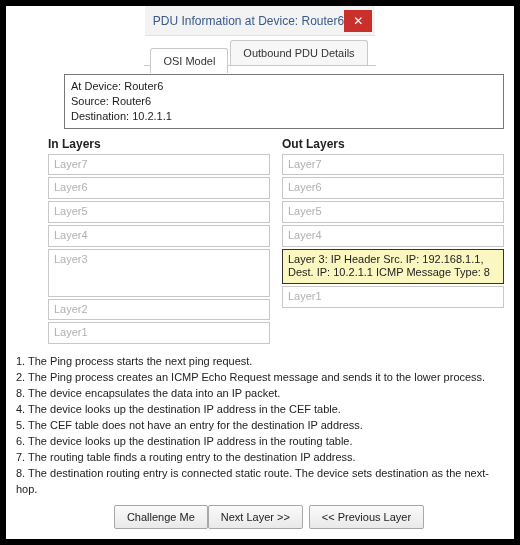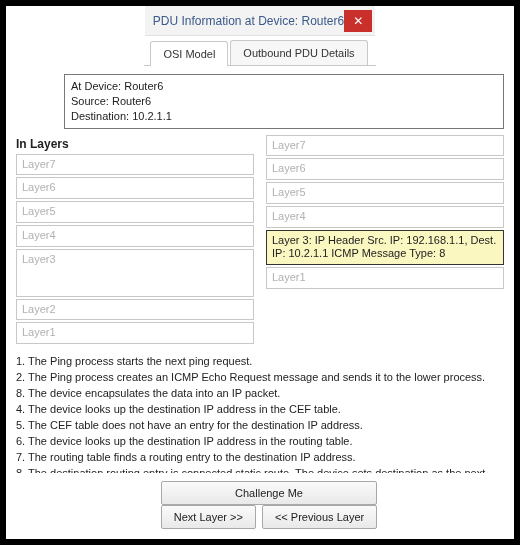--- a/index.html
+++ b/index.html
@@ -3,32 +3,32 @@
 <meta charset="utf-8">
 <style>
   * { box-sizing: border-box; margin: 0; padding: 0; }
   html, body { width: 520px; height: 545px; font-family: Verdana, Geneva, sans-serif; font-size: 11px; background: #fff; }
   .window { width: 520px; height: 545px; border: 6px solid #000000; display: flex; flex-direction: column; background: #fff; align-items: center; }
   .titlebar { height: 30px; background: #f3f3f3; display: flex; align-items: center; justify-content: space-between; padding: 0 0 0 8px; border-bottom: 1px solid #e1e1e1; }
   .titlebar-title { color: #3a5a8a; font-size: 12px; }
   .close-btn { width: 28px; height: 22px; background: #c9302c; color: #fff; display:flex; align-items:center; justify-content:center; font-size: 12px; margin-right:3px; cursor:pointer; }
   .tabbar { display:flex; border-bottom:1px solid #c9c9c9; padding: 4px 6px 0 6px; gap:0; }
   .tab { padding: 6px 12px 6px 12px; border:1px solid #c9c9c9; border-bottom:none; background:#f7f7f7; margin-right:2px; border-radius:3px 3px 0 0; color:#333; cursor:pointer; font-size:11px;}
-  .tab.active { background:#fff; position:relative; top:1px; }
+  .tab.active { background:#fff; position:relative; top:8px; }
   .content { flex:1; padding: 8px 10px 8px 10px; display:flex; flex-direction:column; overflow:hidden;}
   .infobox { border:1px solid #777; padding:4px 6px; line-height:1.35; margin-bottom:6px; color:#222;margin-left:48px;}
-  .layers-row { display:flex; gap:12px; margin-bottom:8px;}
+  .layers-row { display:flex; gap:12px; margin-bottom:8px;margin-left:32px;}
   .layers-col { flex:1; }
   .layers-heading { font-weight:bold; font-size:12px; margin: 2px 0 3px 0; color:#222;}
   .layer-cell { border:1px solid #c8c8c8; padding:3px 5px; margin-bottom:2px; color:#b1b1b1; background:#fff; font-size:11px; min-height:20px; line-height:1.25;}
   .layer-cell.l3-in { min-height:48px; display:flex; align-items:flex-start; }
   .layer-cell.active-yellow { background:#fbf7c0; color:#222; border-color:#333; }
   .layer-cell.active-outline { background:#fff; color:#222; border-color:#333; }
   .desc { line-height:1.45; color:#222; font-size:11px; flex:1; }
-  .bottombar { display:flex; justify-content:space-between; padding: 8px 10px 10px 28px; flex-direction: column; }
+  .bottombar { display:flex; justify-content:space-between; padding: 8px 10px 10px 28px; }
   .btn { border:1px solid #a8a8a8; background:linear-gradient(#fafafa,#e9e9e9); padding:5px 12px; font-size:11px; color:#222; cursor:pointer; border-radius:2px;}
   .btn-group { display:flex; gap:6px; }
 </style>
 </head>
 <body>
 
 <div class="window">
 
   <div class="titlebar">
     <span class="titlebar-title">PDU Information at Device: Router6</span>
@@ -59,20 +59,21 @@
         <div class="layers-heading">In Layers</div>
         <div class="layer-cell">Layer7</div>
         <div class="layer-cell">Layer6</div>
         <div class="layer-cell">Layer5</div>
         <div class="layer-cell">Layer4</div>
         <div class="layer-cell l3-in">Layer3</div>
         <div class="layer-cell">Layer2</div>
         <div class="layer-cell">Layer1</div>
       </div>
       <div class="layers-col">
+        <div class="layers-heading">Out Layers</div>
         <div class="layer-cell">Layer7</div>
         <div class="layer-cell">Layer6</div>
         <div class="layer-cell">Layer5</div>
         <div class="layer-cell">Layer4</div>
         <div class="layer-cell active-yellow">Layer 3: IP Header Src. IP: 192.168.1.1, Dest. IP: 10.2.1.1 ICMP Message Type: 8</div>
         <div class="layer-cell">Layer1</div>
       </div>
     </div>
 
     <div class="desc">

